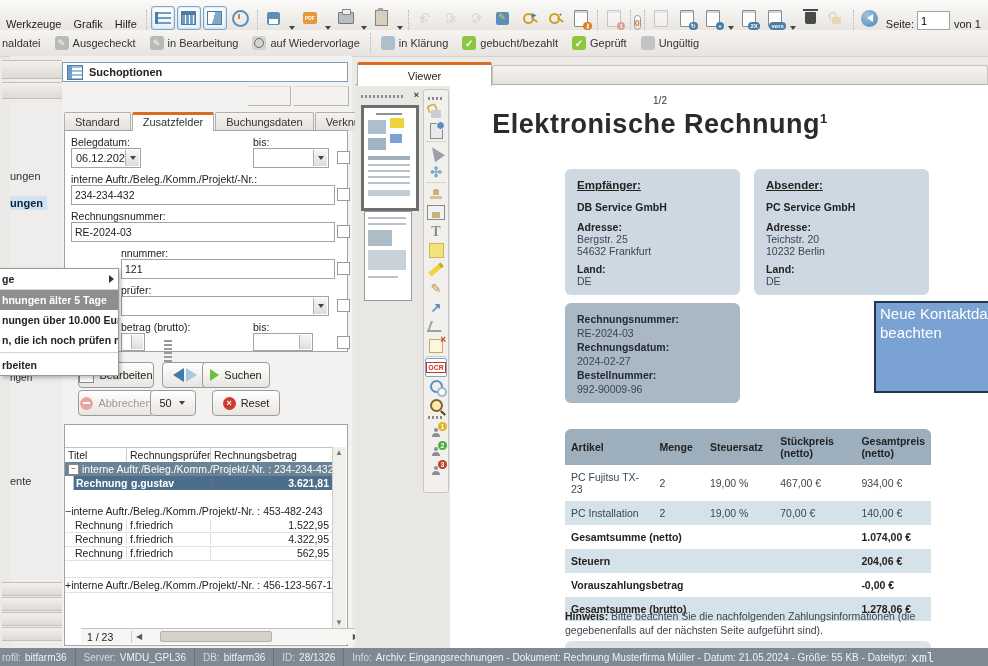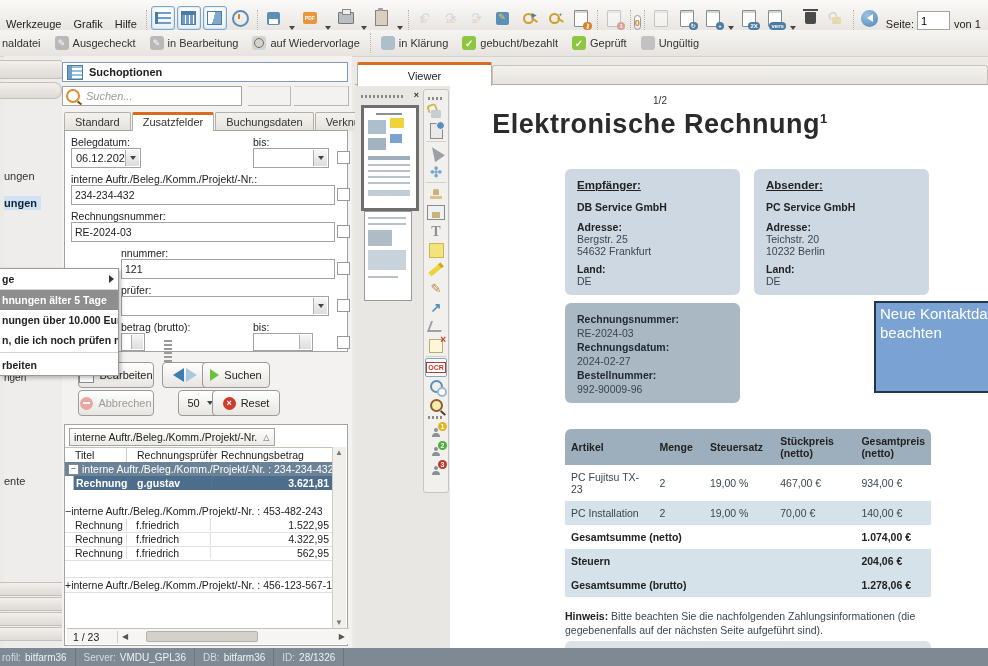--- a/index.html
+++ b/index.html
@@ -55,21 +55,21 @@
   .sq{width:14px;height:14px;border-radius:3px;display:inline-flex;align-items:center;justify-content:center;font-size:10px;color:#fff;}
   .sq.gray{background:#b9b9b9;}
   .sq.gray::after{content:"✎";font-size:9px;color:#fff;}
   .sq.clock{background:#cfd4d8;position:relative;}
   .sq.clock::after{content:"";width:8px;height:8px;border:1.5px solid #8a6d2f;border-radius:50%;}
   .sq.blue{background:#aebfcc;}
   .sq.green{background:#8dc63f;}
   .sq.green::after{content:"✓";color:#fff;font-weight:bold;}
   .sq.plain{background:#c2c2c2;}
   
-  #sidebar{position:absolute;left:4px;top:56px;width:60px;height:592px;background:#efedeb;border-right:1px solid #d2cec9;}
+  #sidebar{position:absolute;left:10px;top:56px;width:60px;height:592px;background:#efedeb;border-right:1px solid #d2cec9;}
   .pill{position:absolute;background:linear-gradient(#f2f0ed,#dedad5);border:1px solid #c3bfb9;border-radius:0 8px 8px 0;border-left:none;}
   .tfrag{position:absolute;left:0;font-size:11px;color:#333;white-space:nowrap;}
   .tfrag.sel{background:#cfe3f5;font-weight:bold;color:#123;padding:1px 4px 1px 0;}
   
   #flyout{position:absolute;left:0;top:268px;width:118px;background:#fff;border:1px solid #9a9a9a;border-left:none;box-shadow:2px 2px 4px rgba(0,0,0,.25);z-index:30;font-size:10.5px;font-weight:bold;}
   #flyout .mi{padding:4px 6px 4px 2px;white-space:nowrap;overflow:hidden;}
   #flyout .mi.sel{background:#8e8e8e;color:#fff;}
   #flyout .parent{display:flex;justify-content:space-between;align-items:center;border-bottom:1px solid #d5d5d5;padding:4px 4px 4px 2px;}
   #flyout .arr{width:0;height:0;border-top:4px solid transparent;border-bottom:4px solid transparent;border-left:5px solid #333;}
   #flyout .msep{border-top:1px solid #d5d5d5;margin:2px 0;}
@@ -108,35 +108,35 @@
   .bpen{width:13px;height:13px;background:#fdfdfd;border:1px solid #8a8a8a;position:relative;}
   .bpen::after{content:"✎";position:absolute;left:0;top:-3px;color:#d98a2b;font-size:11px;}
   .navtri{display:flex;gap:2px;align-items:center;justify-content:center;}
   .t-bl{width:0;height:0;border-top:7px solid transparent;border-bottom:7px solid transparent;border-right:11px solid #3f7cae;}
   .t-pl{width:0;height:0;border-top:7px solid transparent;border-bottom:7px solid transparent;border-left:11px solid #a8c8e0;}
   
   #results{position:absolute;left:2px;top:368px;width:284px;height:222px;background:#fff;border:1px solid #a3a3a3;box-sizing:border-box;font-size:10.5px;}
   .groupbar{position:absolute;left:4px;top:3px;width:196px;height:16px;border:1px solid #a3a3a3;background:linear-gradient(#fdfdfd,#eceae6);display:flex;align-items:center;gap:6px;padding:0 4px;white-space:nowrap;overflow:hidden;}
   .groupbar::after{content:"△";font-size:8px;color:#666;}
   .rhead{position:absolute;left:0;top:22px;width:268px;height:15px;border-top:1px solid #c5c1bb;border-bottom:1px solid #c5c1bb;display:flex;}
-  .rhead div{border-right:1px solid #d0ccc6;padding:1px 10px;box-sizing:border-box;}
+  .rhead div{border-right:1px solid #d0ccc6;padding:1px 3px;box-sizing:border-box;}
   .rrow{position:absolute;left:0;width:268px;height:14px;display:flex;align-items:center;}
   .grow{background:#6b8396;color:#fff;}
   .grow .gx{width:9px;height:9px;border:1px solid #888;background:#fff;color:#333;font-size:8px;line-height:7px;text-align:center;margin:0 3px;flex:none;}
   .grow2{color:#222;}
   .selrow{background:#4d6d8c;color:#fff;font-weight:bold;}
   .selrow .gut{width:8px;height:14px;background:#fff;border-right:1px solid #c5c1bb;flex:none;}
   .c1{width:62px;padding-left:10px;box-sizing:border-box;border-right:1px solid rgba(130,130,130,.25);overflow:hidden;white-space:nowrap;}
-  .c2{width:84px;padding-left:9px;box-sizing:border-box;border-right:1px solid rgba(130,130,130,.25);overflow:hidden;}
+  .c2{width:84px;padding-left:3px;box-sizing:border-box;border-right:1px solid rgba(130,130,130,.25);overflow:hidden;}
   .c3{flex:1;text-align:right;padding-right:4px;}
   .rowline{border-bottom:1px solid #e4e1dc;}
   .vscroll{position:absolute;right:1px;top:22px;width:13px;height:182px;background:#f1efec;border-left:1px solid #d0ccc6;}
   .vscroll .up,.vscroll .dn{position:absolute;left:2px;width:8px;height:8px;color:#777;font-size:8px;line-height:8px;}
   .vscroll .up{top:2px;} .vscroll .dn{bottom:2px;}
-  .rfoot{position:absolute;left:2px;bottom:1px;width:282px;height:15px;border-top:1px solid #c5c1bb;display:flex;align-items:center;background:#f7f5f3;justify-content:flex-end;}
+  .rfoot{position:absolute;left:16px;bottom:1px;width:282px;height:15px;border-top:1px solid #c5c1bb;display:flex;align-items:center;background:#f7f5f3;justify-content:flex-end;}
   .rfoot .cnt{width:44px;padding-left:6px;border-right:1px solid #d0ccc6;}
   .hthumb{height:9px;background:#d4d0ca;border:1px solid #b5b1ab;border-radius:2px;width:110px;margin-left:14px;}
   .harr{font-size:8px;color:#555;padding:0 4px;}
   
   #vtabs{position:absolute;left:355px;top:62px;width:633px;height:22px;}
   .vtab{position:absolute;left:2px;top:0;width:133px;height:21px;background:#fff;border:1px solid #b3afa9;border-top:3px solid #d96c1f;border-bottom:none;border-radius:2px 2px 0 0;display:flex;align-items:center;justify-content:center;font-size:11px;z-index:2;}
   .vtab-rest{position:absolute;left:137px;top:3px;right:0;height:18px;background:linear-gradient(#f4f2ef,#e6e3de);border:1px solid #c6c2bc;border-bottom:none;border-radius:3px 3px 0 0;}
   #viewer{position:absolute;left:355px;top:84px;width:633px;height:564px;background:#e9e7e4;border-top:1px solid #b3afa9;}
   
   #thumbs{position:absolute;left:2px;top:2px;width:64px;height:560px;}
@@ -389,24 +389,20 @@
     <div class="msep"></div>
     <div class="mi">rbeiten</div>
   </div>
 
   <div id="spanel">
     <div class="phead">
       <span class="ic-tablb"></span>
       <b>Suchoptionen</b>
     </div>
     <div class="searchrow">
-      <span class="searchbox">
-        <span class="mag"></span>
-        <input placeholder="Suchen..." style="">
-      </span>
       <span class="mini-field" style="left:186px;width:42px;"></span>
       <span class="mini-field" style="left:232px;width:54px;"></span>
     </div>
     <div class="tabs">
       <span class="tab">Standard</span>
       <span class="tab act">Zusatzfelder</span>
       <span class="tab">Buchungsdaten</span>
       <span class="tab">Verknüpfung</span>
     </div>
     <div class="formbox">
@@ -470,33 +466,30 @@
         </span>
       </div>
     <div class="abtn" style="left:140px;top:306px;width:66px;">
         <span class="play"></span>
         <span>Suchen</span>
       </div>
     <div class="abtn dis" style="left:16px;top:334px;width:74px;">
         <span class="stopc"></span>
         <span>Abbrechen</span>
       </div>
-    <div class="abtn" style="left:116px;top:334px;width:44px;">
+    <div class="abtn" style="left:88px;top:334px;width:44px;">
         <span>50</span>
         <span class="caret"></span>
       </div>
     <div class="abtn" style="left:150px;top:334px;width:66px;">
         <span class="xc">×</span>
         <span>Reset</span>
       </div>
 
     <div id="results">
-      <div class="groupbar">
-          <span>interne Auftr./Beleg./Komm./Projekt/-Nr.</span>
-        </div>
       <div class="rhead">
         <div style="width:62px;">Titel</div>
         <div style="width:84px;">Rechnungsprüfer</div>
         <div style="flex:1;border-right:none;">Rechnungsbetrag (brutto)</div>
       </div>
       <div class="rrow grow" style="top:37px;">
           <span class="gx">−</span>
           <span style="white-space:nowrap;overflow:hidden;">interne Auftr./Beleg./Komm./Projekt/-Nr. : 234-234-432</span>
         </div>
       <div class="rrow selrow" style="top:51px;">
@@ -701,20 +694,24 @@
           <td>140,00 €</td>
         </tr>
         <tr class="sum">
           <td colspan="4">Gesamtsumme (netto)</td>
           <td>1.074,00 €</td>
         </tr>
         <tr class="sum alt">
           <td colspan="4">Steuern</td>
           <td>204,06 €</td>
         </tr>
+        <tr class="sum">
+          <td colspan="4">Vorauszahlungsbetrag</td>
+          <td>-0,00 €</td>
+        </tr>
         <tr class="sum alt">
           <td colspan="4">Gesamtsumme (brutto)</td>
           <td>1.278,06 €</td>
         </tr>
       </tbody>
         </table>
 
       <div class="hint"><b>Hinweis:</b> <span>Bitte beachten Sie die nachfolgenden Zahlungsinformationen (die gegebenenfalls auf der nächsten Seite aufgeführt sind).</span></div>
       <div class="nextbox"></div>
     </div>
@@ -730,15 +727,20 @@
         <span>VMDU_GPL36</span>
       </span>
     <span class="seg">
         <span class="lab">DB:</span>
         <span>bitfarm36</span>
       </span>
     <span class="seg">
         <span class="lab">ID:</span>
         <span>28/1326</span>
       </span>
+    <span class="seg" style="border-right:none;">
+        <span class="lab">Info:</span>
+        <span>Archiv: Eingangsrechnungen - Dokument: Rechnung Musterfirma Müller - Datum: 21.05.2024 - Größe: 55 KB - Dateityp:</span>
+        <span class="xml">xml</span>
+      </span>
   </div>
 
 </div>
 
 </body></html>

